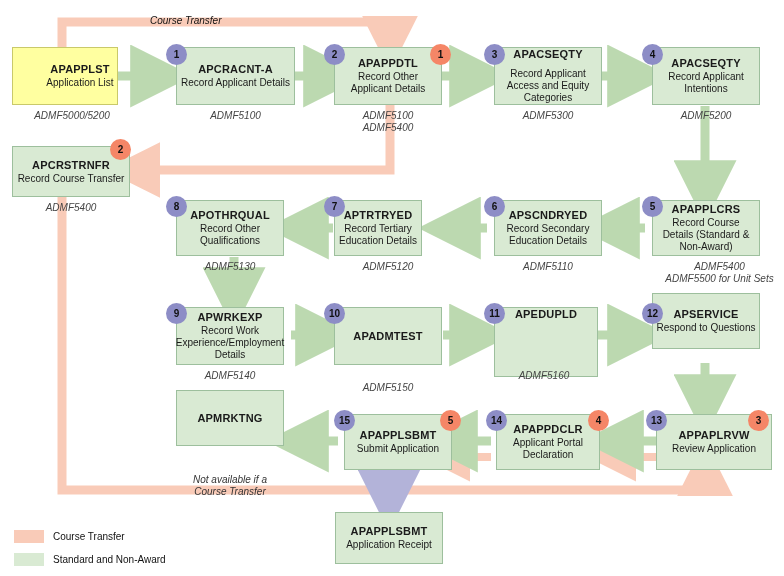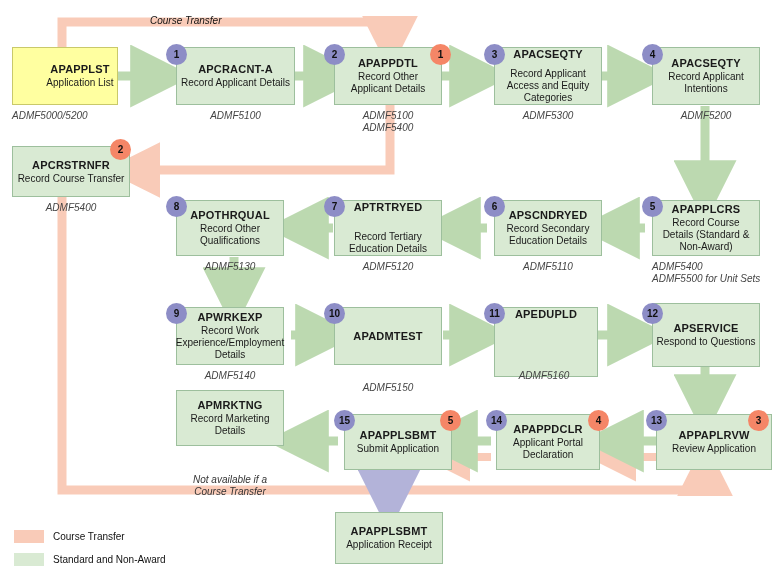--- a/index.html
+++ b/index.html
@@ -6,21 +6,21 @@
   body{width:784px;height:576px;overflow:hidden;font-family:"Liberation Sans",sans-serif;}
   #canvas{position:relative;width:784px;height:576px;}
   svg#wires{position:absolute;left:0;top:0;width:784px;height:576px;}
   .node{position:absolute;box-sizing:border-box;border:1px solid #9dbf9d;background:#d9ead3;
         display:flex;flex-direction:column;align-items:center;justify-content:center;
         text-align:center;z-index:4;}
   .node.yellow{background:#ffffa0;border:1px solid #c9c96a;}
   .node .title{font-size:11px;font-weight:bold;color:#1a1a1a;line-height:13px;letter-spacing:.2px;}
   .node .desc{font-size:10px;color:#1a1a1a;line-height:12px;margin-top:1px;padding:0 3px;}
   .ref{position:absolute;font-size:10px;font-style:italic;color:#444;line-height:12px;z-index:4;text-align:center;}
-  .ref.left{text-align:left;}
+  .ref.left{text-align:center;}
   .badge{position:absolute;width:21px;height:21px;border-radius:50%;color:#111;
          font-size:10px;font-weight:bold;display:flex;align-items:center;justify-content:center;z-index:6;}
   .badge.purple{background:#8d8dc6;}
   .badge.orange{background:#f58667;}
   .edgelabel{position:absolute;font-size:10px;font-style:italic;color:#111;z-index:6;}
   .legend{position:absolute;z-index:6;}
   .legend-row{display:flex;align-items:center;height:18px;margin-bottom:5px;}
   .swatch{width:30px;height:13px;margin-right:9px;}
   .legend-text{font-size:10px;color:#111;}
   .note{position:absolute;font-size:10px;font-style:italic;color:#333;line-height:12px;text-align:center;z-index:4;}
@@ -139,21 +139,21 @@
   <div class="ref left" style="left:652px;top:261px;width:135px;white-space:pre-line;">ADMF5400
 ADMF5500 for Unit Sets</div>
 
   <div class="node" style="left:494px;top:200px;width:108px;height:56px;">
     <div class="title">APSCNDRYED</div>
     <div class="desc">Record Secondary Education Details</div>
   </div>
   <div class="badge purple" style="left:484px;top:196px;">6</div>
   <div class="ref" style="left:494px;top:261px;width:108px;">ADMF5110</div>
 
-  <div class="node" style="left:334px;top:200px;width:108px;height:56px;justify-content:space-between;">
+  <div class="node" style="left:334px;top:200px;width:88px;height:56px;">
     <div class="title">APTRTRYED</div>
     <div class="desc">Record Tertiary Education Details</div>
   </div>
   <div class="badge purple" style="left:324px;top:196px;">7</div>
   <div class="ref" style="left:334px;top:261px;width:108px;">ADMF5120</div>
 
   <div class="node" style="left:176px;top:200px;width:108px;height:56px;">
     <div class="title">APOTHRQUAL</div>
     <div class="desc">Record Other Qualifications</div>
   </div>
@@ -172,29 +172,28 @@
   </div>
   <div class="badge purple" style="left:324px;top:303px;">10</div>
   <div class="ref" style="left:334px;top:370px;width:108px;margin-top:12px;">ADMF5150</div>
 
   <div class="node" style="left:494px;top:307px;width:104px;height:70px;justify-content:space-between;">
     <div class="title">APEDUPLD</div>
   </div>
   <div class="badge purple" style="left:484px;top:303px;">11</div>
   <div class="ref" style="left:490px;top:370px;width:108px;">ADMF5160</div>
 
-  <div class="node" style="left:652px;top:303px;width:108px;height:64px;text-align:right;">
+  <div class="node" style="left:652px;top:293px;width:108px;height:56px;text-align:right;">
     <div class="title">APSERVICE</div>
     <div class="desc">Respond to Questions</div>
   </div>
   <div class="badge purple" style="left:642px;top:303px;">12</div>
 
   <div class="node" style="left:176px;top:390px;width:108px;height:56px;">
     <div class="title">APMRKTNG</div>
-    <div class="desc">Record Marketing Details</div>
   </div>
   <div class="note" style="left:170px;top:474px;width:120px;">
     <span>Not available if a</span><br>
     <span>Course Transfer</span>
   </div>
 
   <div class="node" style="left:344px;top:414px;width:108px;height:56px;">
     <div class="title">APAPPLSBMT</div>
     <div class="desc">Submit Application</div>
   </div>

